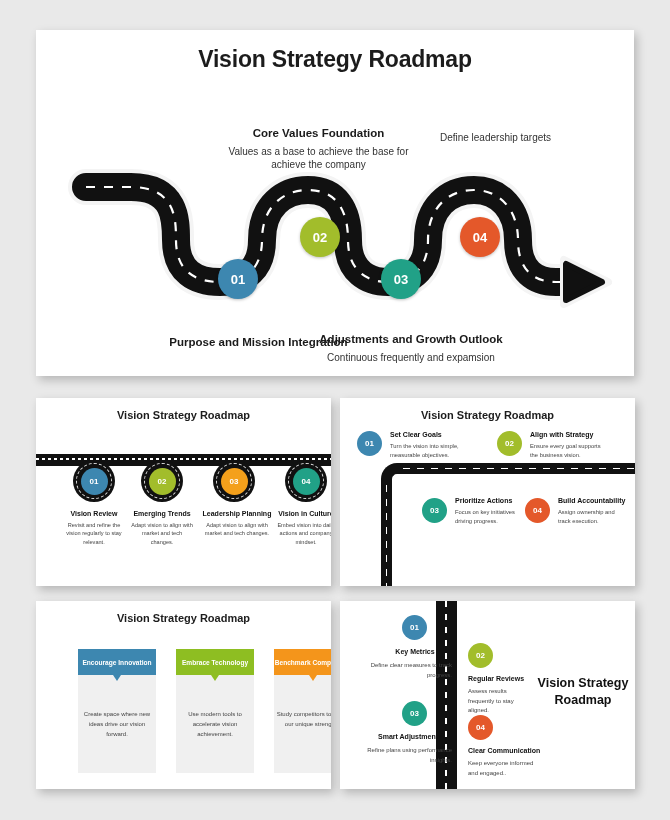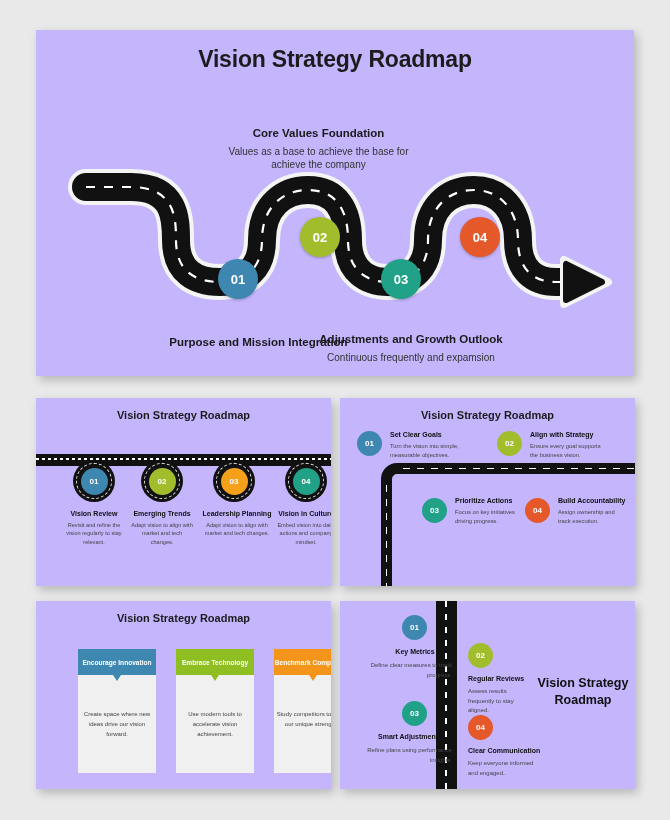--- a/index.html
+++ b/index.html
@@ -5,21 +5,21 @@
   html,body{margin:0;padding:0;}
   body{
     width:670px;height:820px;
     background:#e9e9e9;
     font-family:"Liberation Sans", sans-serif;
     overflow:hidden;
     position:relative;
   }
   .slide{
     position:absolute;
-    background:#c4b5fd;
+    background:#ffffff;
     box-shadow:3px 4px 9px rgba(0,0,0,0.22);
     overflow:hidden;
   }
 
   
   #slide-main{left:36px;top:30px;width:598px;height:346px;}
   .main-title{
     position:absolute;top:16px;left:0;width:100%;
     text-align:center;
     font-size:23px;font-weight:bold;color:#1c1c1c;
@@ -142,20 +142,21 @@
 <div class="slide" id="slide-main">
 
   <div class="main-title">Vision Strategy Roadmap</div>
 
   <div class="cap" id="cap-02">
     <div class="cap-h">Core Values Foundation</div>
     <div class="cap-p">Values as a base to achieve the base for achieve the company</div>
   </div>
 
   <div class="cap" id="cap-04">
+    <div class="cap-p">Define leadership targets</div>
   </div>
 
   <div class="cap" id="cap-01">
     <div class="cap-h">Purpose and Mission Integration</div>
   </div>
 
   <div class="cap" id="cap-03">
     <div class="cap-h">Adjustments and Growth Outlook</div>
     <div class="cap-p">Continuous frequently and expamsion</div>
   </div>

